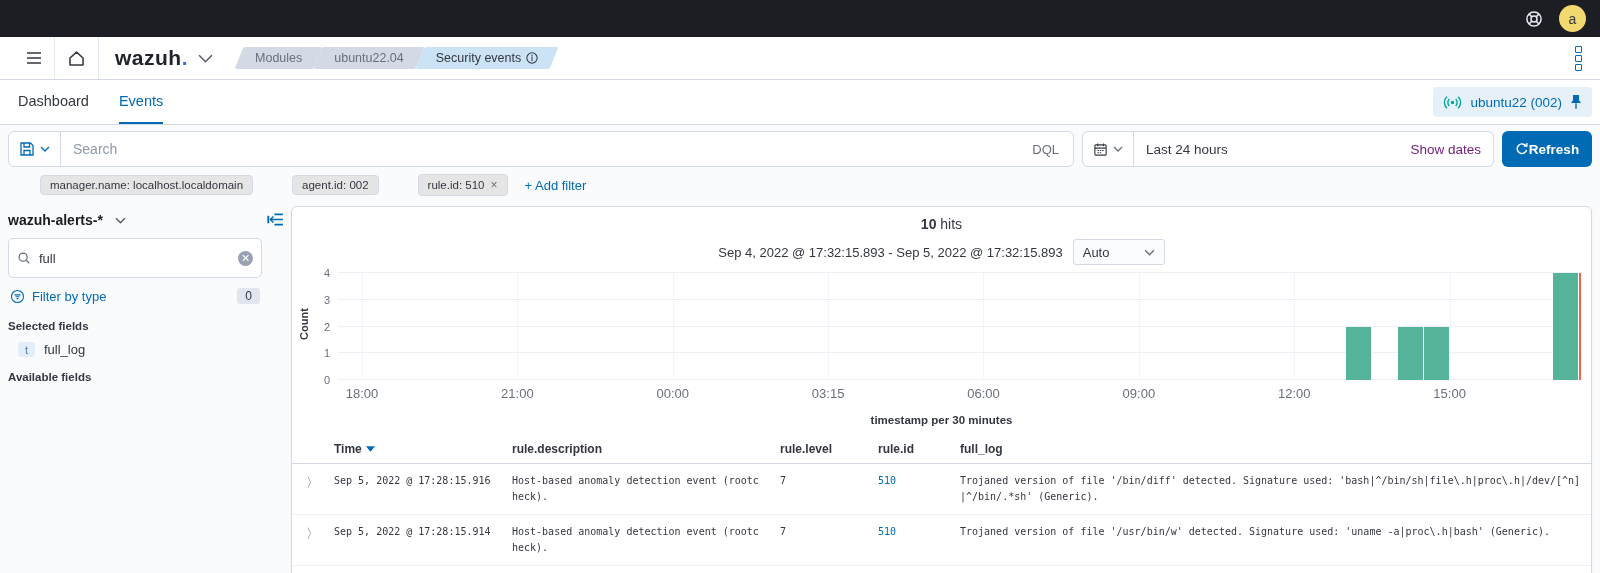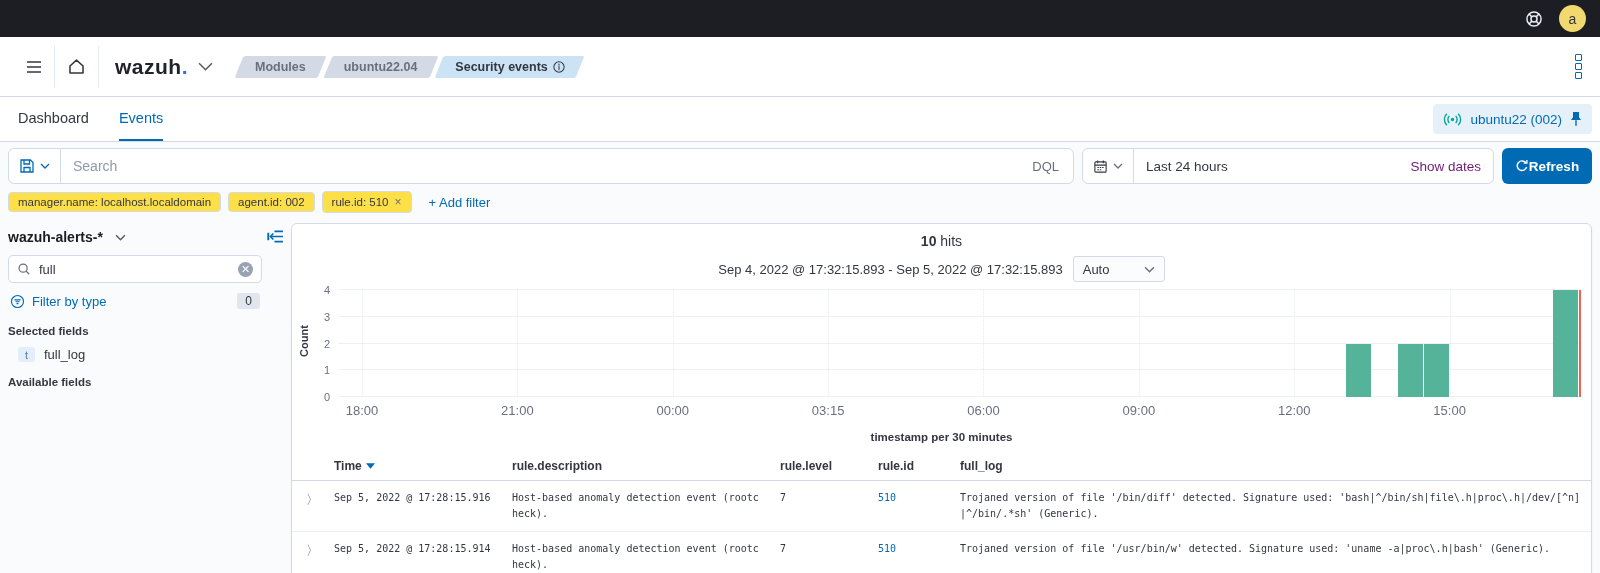--- a/index.html
+++ b/index.html
@@ -9,27 +9,27 @@
     font-family:"Liberation Sans", sans-serif;
     background:#fafbfd; color:#343741;
   }
   
   .topbar { height:37px; background:#1d1e24; display:flex; align-items:center;
             justify-content:flex-end; gap:16px; padding-right:14px; }
   .avatar { width:27px; height:27px; border-radius:50%; background:#f1d86f;
             display:flex; align-items:center; justify-content:center;
             font-size:14px; color:#343741; }
   
-  .header { height:60px; background:#fff; border-bottom:1px solid #d3dae6;
+  .header { height:43px; background:#fff; border-bottom:1px solid #d3dae6;
             display:flex; align-items:center; padding:0 14px; }
   .hdr-btn { display:flex; align-items:center; padding:0 12px; height:100%; cursor:pointer; }
   .hdr-sep { width:1px; height:42px; background:#e4e9f2; }
   .logo { font-size:21px; font-weight:800; letter-spacing:.5px; color:#20232b; margin:0 10px 0 16px; }
   .logo .dot { color:#2f6df6; }
-  .crumbs { display:flex; gap:6px; margin-left:26px;font-weight:bold; }
+  .crumbs { display:flex; margin-left:26px; }
   .crumb { position:relative; font-size:12.5px; padding:4px 16px; color:#69707d; cursor:pointer; }
   .crumb::before { content:""; position:absolute; inset:0; background:#d3dae6;
                    transform:skewX(-22deg); border-radius:2px; }
   .crumb.active { color:#343741; }
   .crumb.active::before { background:#cbe3f5; }
   .crumb > * { position:relative; }
   .crumb .lbl { display:inline-flex; align-items:center; gap:5px; }
   .kebab { margin-left:auto; display:flex; flex-direction:column; gap:2px; cursor:pointer; padding:4px; }
   .kebab span { width:7px; height:7px; border:1.5px solid #006bb4; border-radius:1px; }
   
@@ -55,30 +55,30 @@
              display:flex; align-items:center; }
   .date-left { display:flex; align-items:center; gap:5px; padding:0 10px; height:100%;
                border-right:1px solid #d3dae6; cursor:pointer; }
   .date-text { flex:1; font-size:13.5px; color:#343741; padding:0 12px; }
   .show-dates { padding:0 12px; font-size:13.5px; color:#701a75; cursor:pointer; }
   .refresh-btn { width:90px; height:36px; background:#006bb4; border:none; border-radius:6px;
                  color:#fff; font-weight:bold; font-size:13.5px; display:flex; align-items:center;
                  justify-content:center; cursor:pointer; font-family:inherit; }
   
   .filterbar { display:flex; gap:7px; padding:7px 8px 6px; align-items:center; background:#fafbfd; }
-  .pill { background:#fde047; border:1px solid #d3dae6; border-radius:4px; padding:3px 9px;
-          font-size:11.5px; color:#343741; display:flex; align-items:center; gap:6px; cursor:pointer; }
+  .pill { background:#e5e5e5; border:1px solid #d3dae6; border-radius:4px; padding:3px 9px;
+          font-size:11.5px; color:#343741; display:flex; align-items:center; gap:6px; cursor:pointer;margin-left:32px; }
   .pill .x { color:#69707d; font-size:12px; }
   .add-filter { color:#006bb4; font-size:13px; margin-left:10px; cursor:pointer; }
   
   .content { position:relative; height:373px; overflow:hidden; }
   .sidebar { position:absolute; left:8px; top:6px; width:254px; }
   .idx-row { display:flex; align-items:center; gap:12px; font-size:14px; font-weight:600;
              color:#1a1c21; padding:4px 0 10px; cursor:pointer; }
-  .field-search { height:28px; background:#fff; border:1px solid #d3dae6; border-radius:5px;
+  .field-search { height:40px; background:#fff; border:1px solid #d3dae6; border-radius:5px;
                   display:flex; align-items:center; padding:0 8px; gap:6px; }
   .field-search input { flex:1; border:none; outline:none; font-size:13px; color:#343741;
                         font-family:inherit; background:transparent; min-width:0; }
   .clear-btn { width:15px; height:15px; border-radius:50%; background:#98a2b3; color:#fff;
                font-size:11px; line-height:14px; text-align:center; cursor:pointer; flex:none; }
   .ftype-row { display:flex; align-items:center; gap:7px; padding:10px 2px 8px; font-size:13px;
                color:#006bb4; cursor:pointer; }
   .ftype-badge { margin-left:auto; background:#e0e5ee; border-radius:3px; padding:1px 8px;
                  font-size:12px; color:#343741; }
   .fields-h { font-size:11.5px; font-weight:bold; color:#343741; padding:8px 0 4px; }

